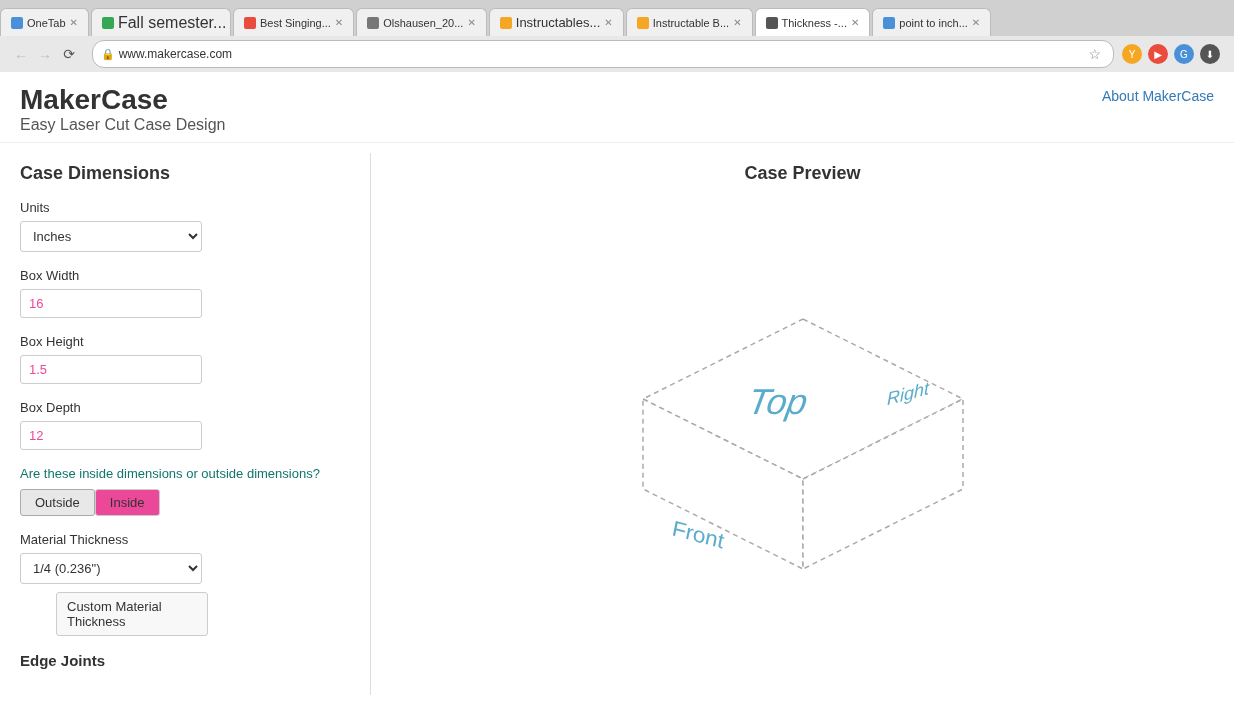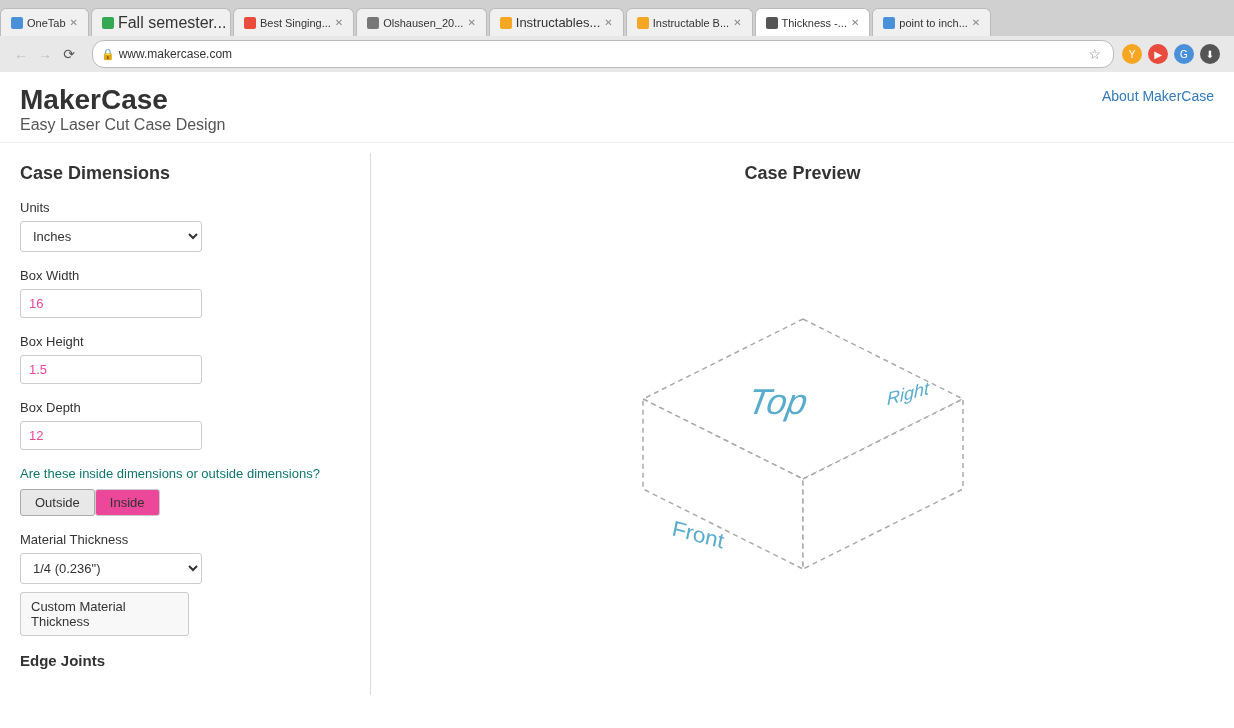--- a/index.html
+++ b/index.html
@@ -40,21 +40,21 @@
     .section-title { font-size: 18px; font-weight: bold; color: #333; margin-bottom: 16px; }
     .form-group { margin-bottom: 16px; }
     .form-label { display: block; font-size: 13px; color: #333; margin-bottom: 6px; }
     .form-input { width: 182px; padding: 6px 8px; border: 1px solid #ccc; border-radius: 3px; font-size: 13px; color: #ec4899; background: #fff; }
     .form-select { width: 182px; padding: 6px 8px; border: 1px solid #ccc; border-radius: 3px; font-size: 13px; color: #333; background: #fff; appearance: auto; cursor: pointer; }
 
     .dimensions-question { font-size: 13px; color: #0f766e; margin-bottom: 8px; }
     .btn-group { display: flex; }
     .btn { padding: 5px 14px; border: 1px solid #ccc; border-radius: 3px; font-size: 13px; cursor: pointer; background: #ec4899; color: #333; }
     .btn.active { background: #e8e8e8; border-color: #aaa; }
-    .btn-full { display: block; width: 169px; padding: 6px 10px; border: 1px solid #ccc; border-radius: 3px; font-size: 13px; cursor: pointer; background: #f8f8f8; color: #333; text-align: left; margin-top: 8px; }
+    .btn-full { display: block; width: 152px; padding: 6px 10px; border: 1px solid #ccc; border-radius: 3px; font-size: 13px; cursor: pointer; background: #f8f8f8; color: #333; text-align: left; margin-top: 8px; margin-left: 36px; }
     .edge-title { font-size: 15px; font-weight: bold; color: #333; margin-bottom: 10px; margin-top: 16px; }
 
     
     .right-panel { flex: 1; padding: 20px; display: flex; flex-direction: column; align-items: center; }
     .preview-title { font-size: 18px; font-weight: bold; color: #333; margin-bottom: 8px; }
     .preview-instruction { font-size: 13px; color: #555; text-align: center; margin-bottom: 20px; }
 
     
     .preview-area { width: 100%; flex: 1; display: flex; align-items: center; justify-content: center; min-height: 400px; }
 

